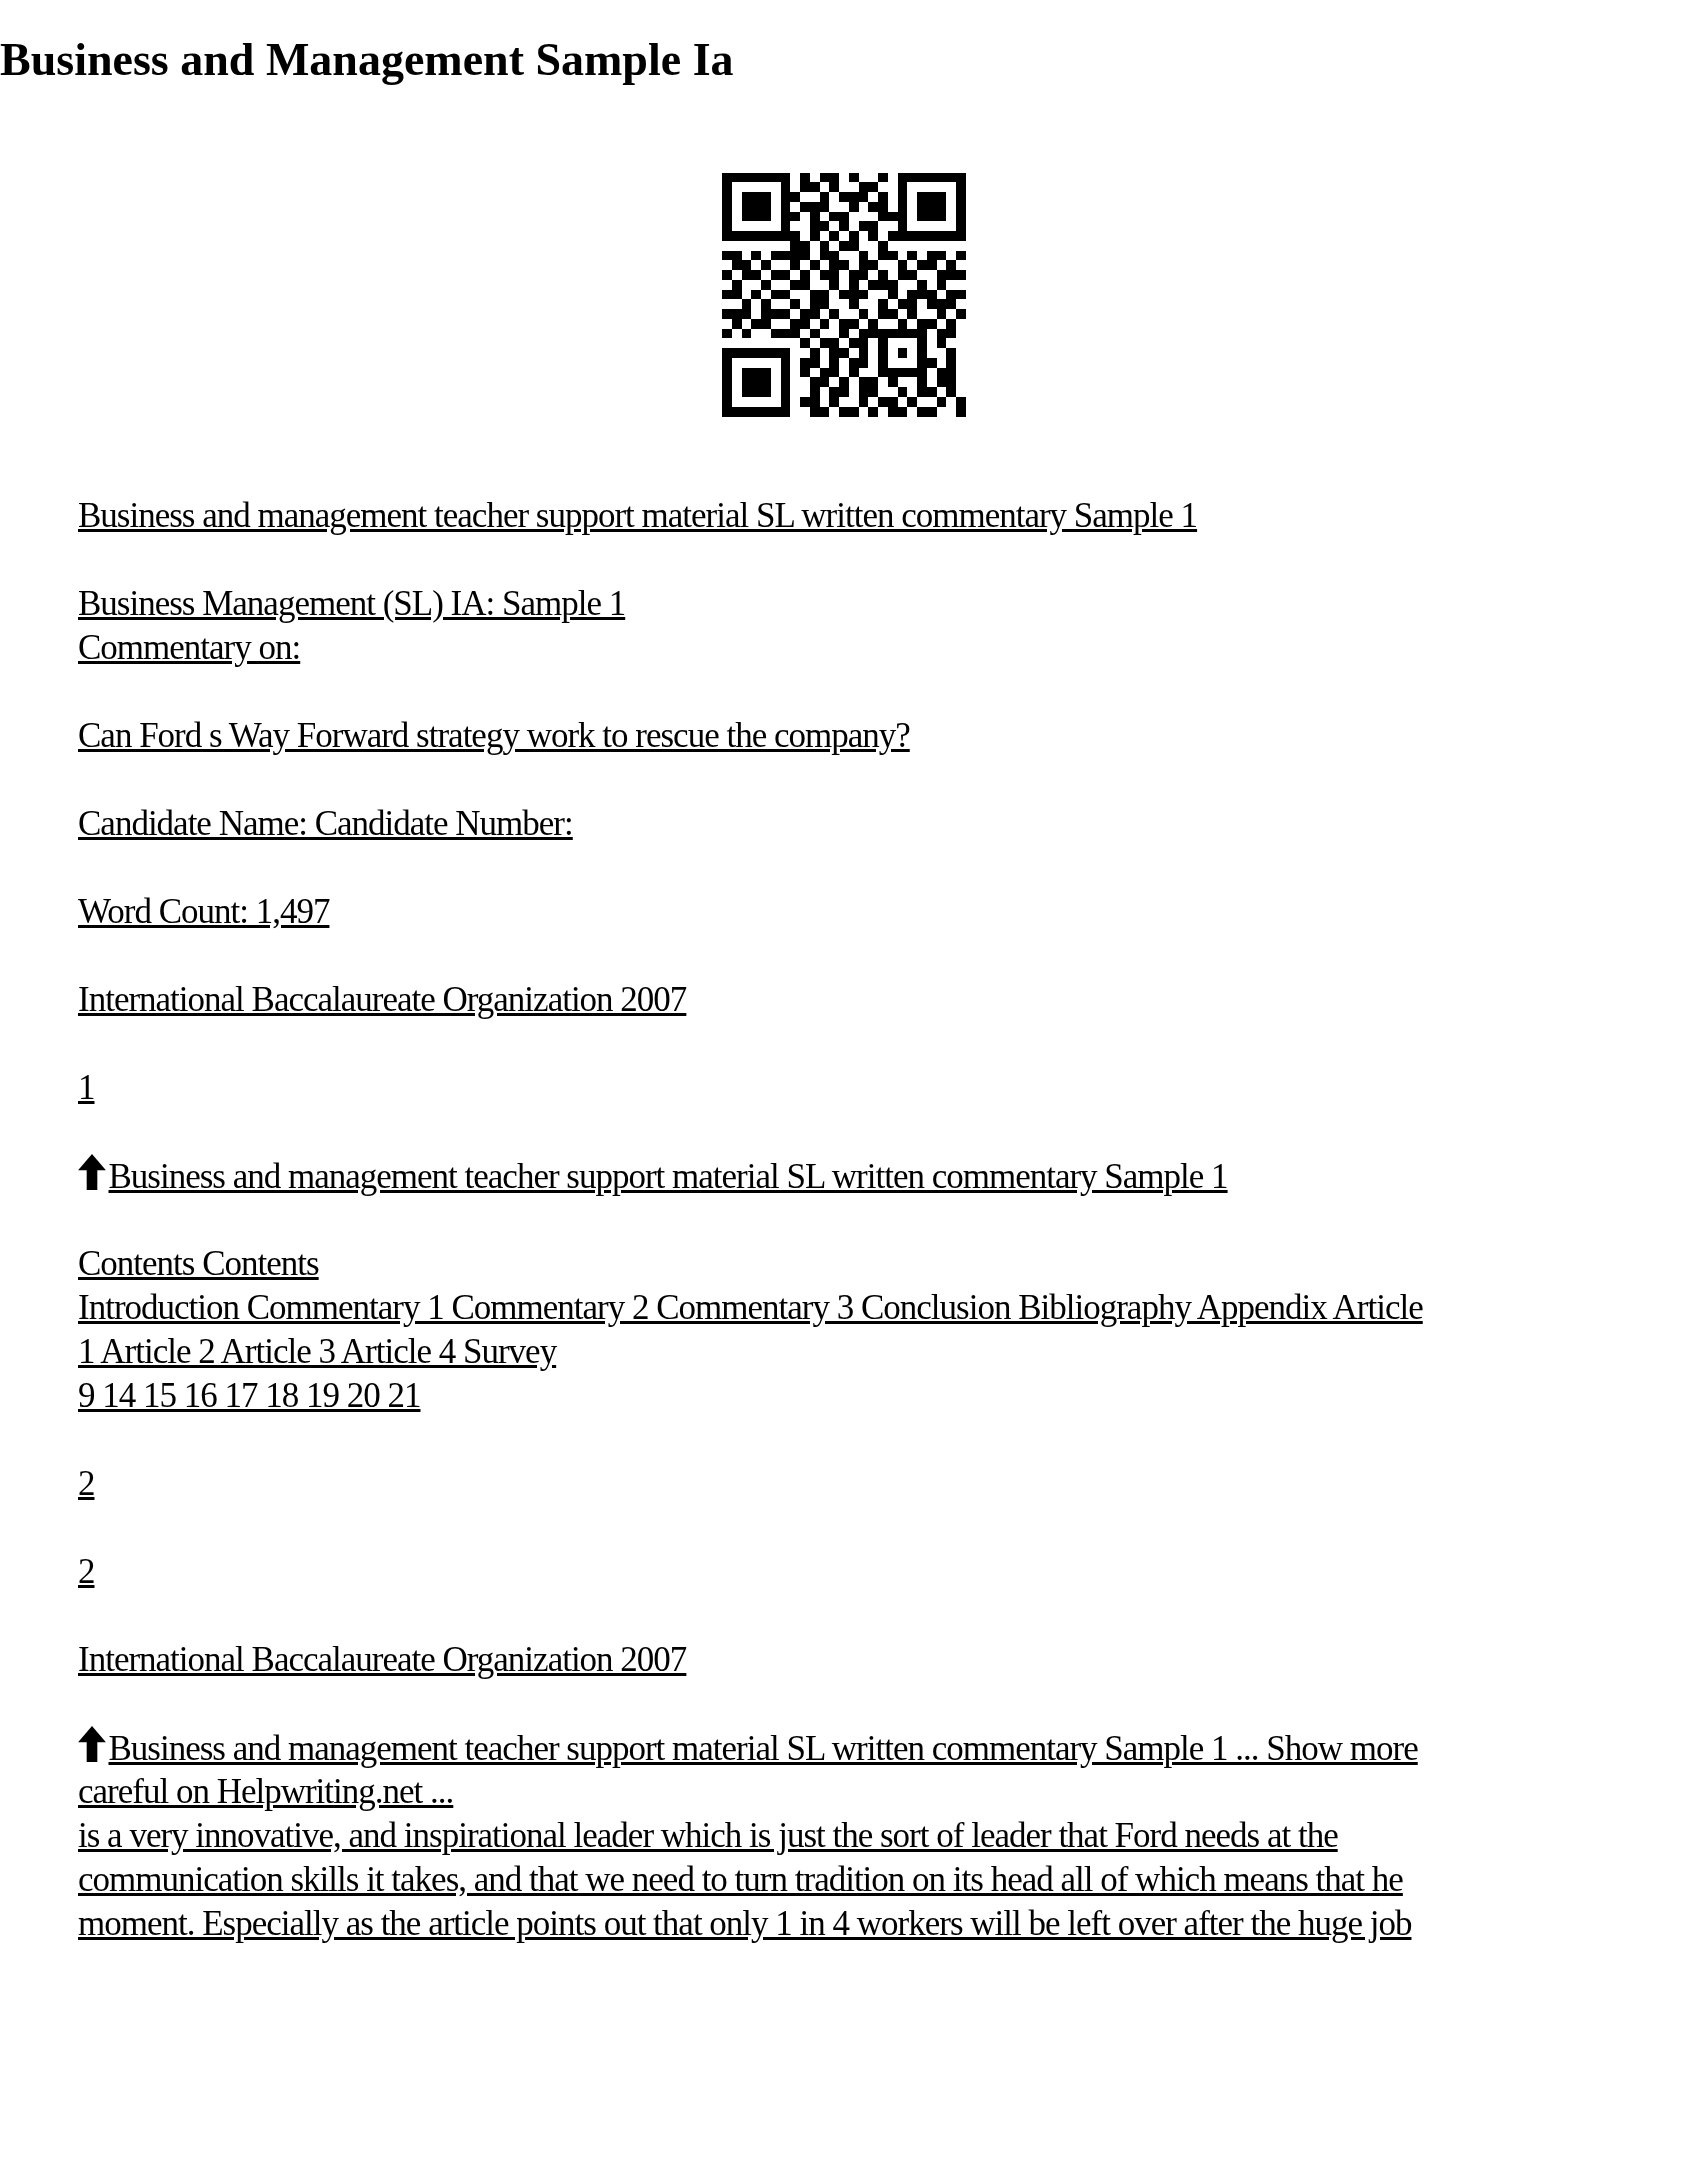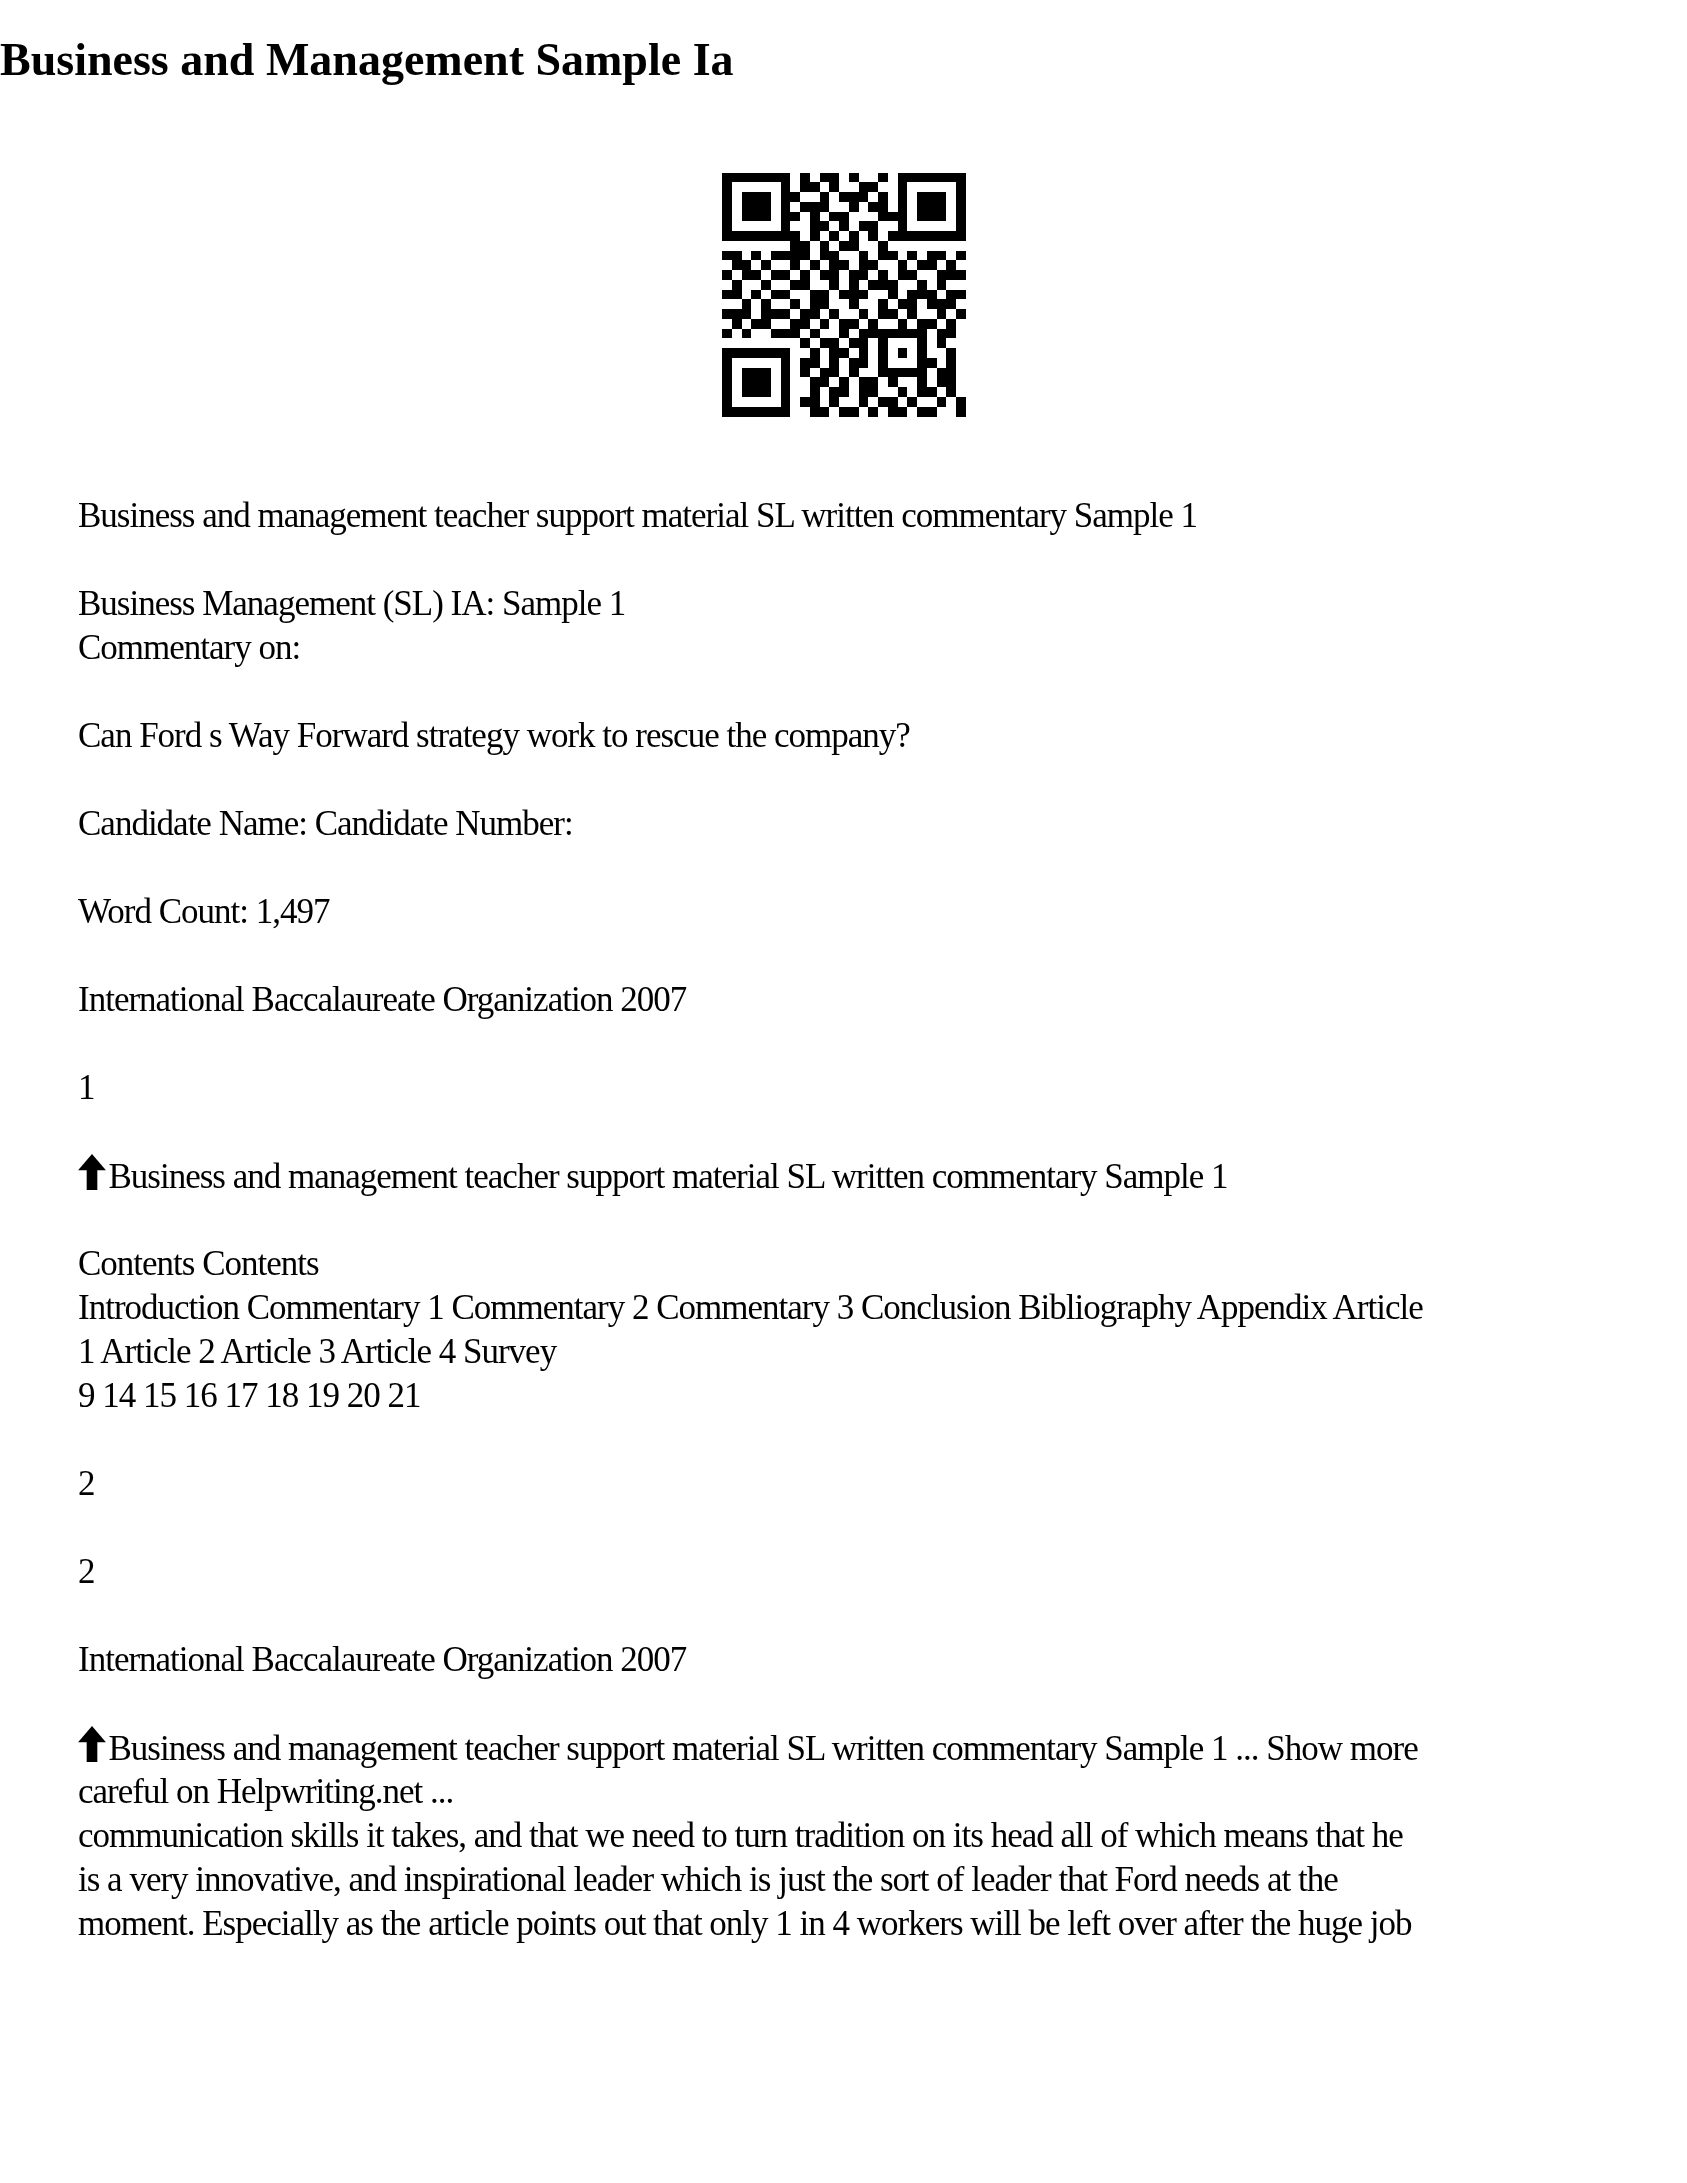--- a/index.html
+++ b/index.html
@@ -29,21 +29,21 @@
     top: 171px;
     width: 244px;
     height: 247px;
   }
   .content {
     position: absolute;
     left: 78px;
     top: 494px;
     width: 1549px;
   }
-  .para { margin: 0 0 44px 0; }
+  .para { margin: 0 0 44px 0; text-decoration: underline; }
   .line {
     height: 44px;
     line-height: 44px;
     font-size: 35px;
     letter-spacing: -1px;
     white-space: nowrap;
   }
   .up-arrow {
     display: inline-block;
     width: 28px;
@@ -450,19 +450,19 @@
       </div>
       <div class="para">
         <div class="line"><span>International Baccalaureate Organization 2007</span></div>
       </div>
       <div class="para">
         <div class="line"><span class="up-arrow"><svg viewBox="0 0 34 44" xmlns="http://www.w3.org/2000/svg">
               <polygon points="17,0 34,20 0,20" fill="#000"></polygon>
               <rect x="10.5" y="18" width="13" height="26" fill="#000"></rect>
             </svg></span><span>Business and management teacher support material SL written commentary Sample 1 ... Show more</span></div>
         <div class="line"><span>careful on Helpwriting.net ...</span></div>
+        <div class="line"><span>is a very innovative, and inspirational leader which is just the sort of leader that Ford needs at the</span></div>
         <div class="line"><span>communication skills it takes, and that we need to turn tradition on its head all of which means that he</span></div>
-        <div class="line"><span>is a very innovative, and inspirational leader which is just the sort of leader that Ford needs at the</span></div>
         <div class="line"><span>moment. Especially as the article points out that only 1 in 4 workers will be left over after the huge job</span></div>
       </div>
     </div>
 </div>
 
 
 </body></html>

